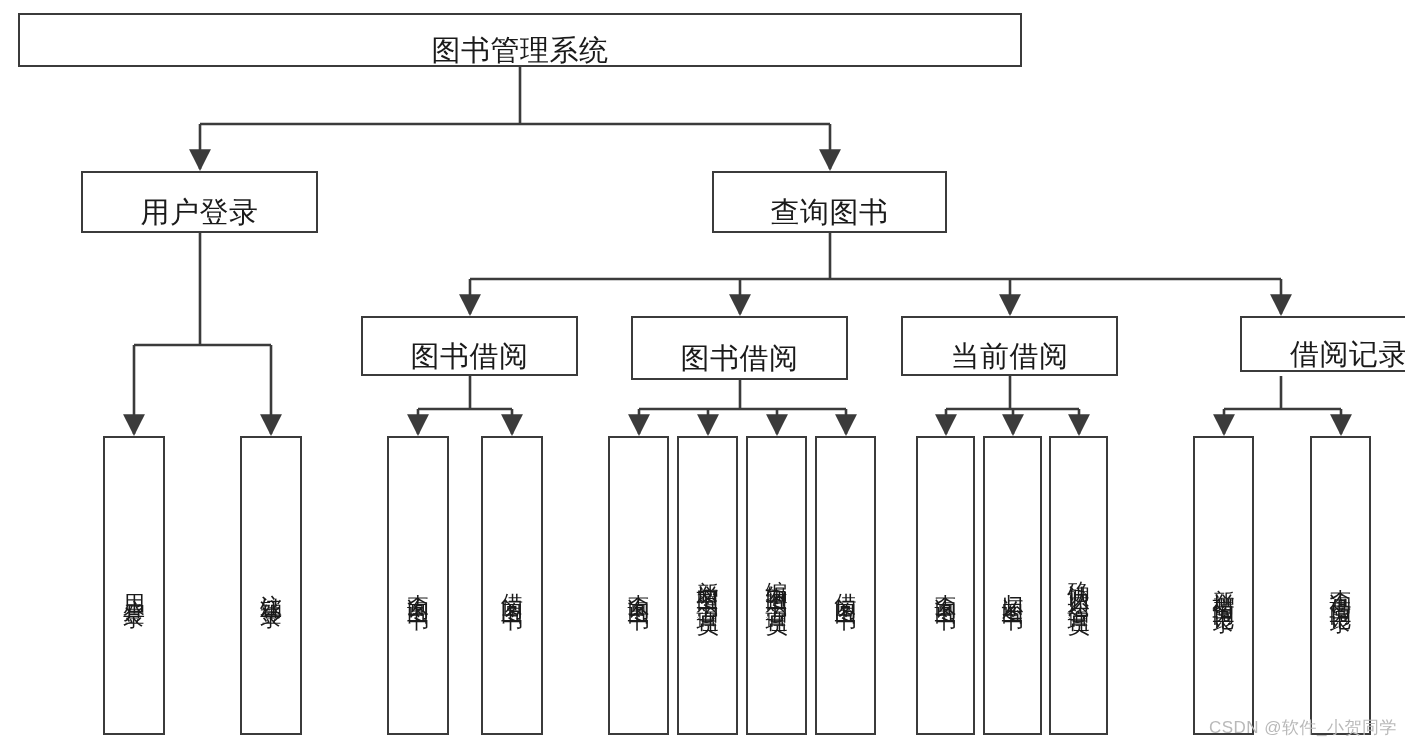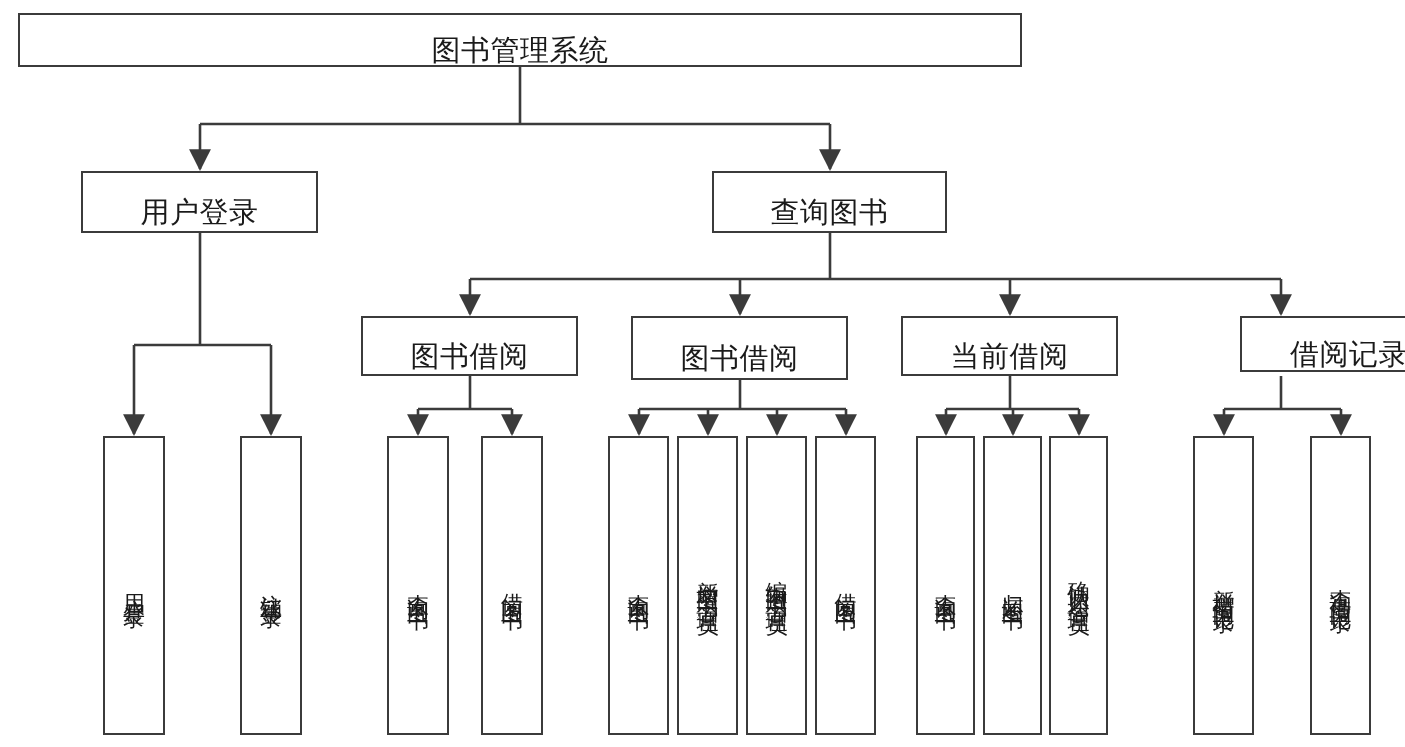--- a/index.html
+++ b/index.html
@@ -172,13 +172,14 @@
         <span class="label">确认归还（管理员）</span>
       </div>
       <div class="node vertical" style="left: 1193px; top: 436px; width: 61px; height: 299px;">
         <span class="label">新增借阅记录</span>
       </div>
       <div class="node vertical" style="left: 1310px; top: 436px; width: 61px; height: 299px;">
         <span class="label">查询借阅记录</span>
       </div>
     </div>
 
+  <div id="watermark">CSDN @软件_小贺同学</div>
 </div>
 
 </body></html>

